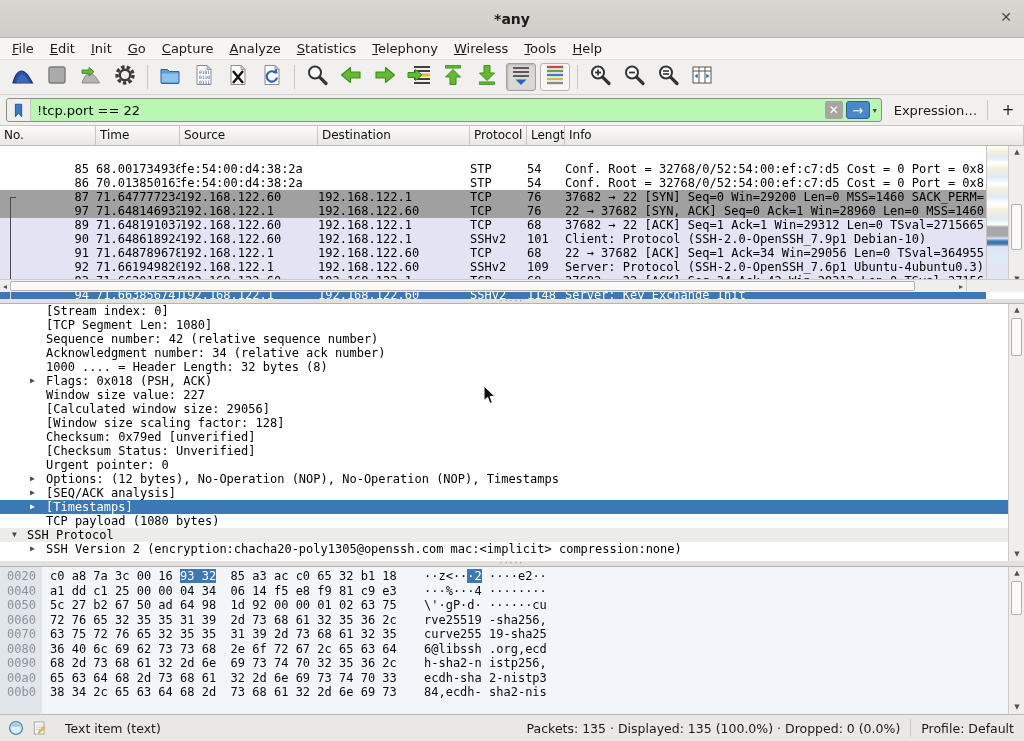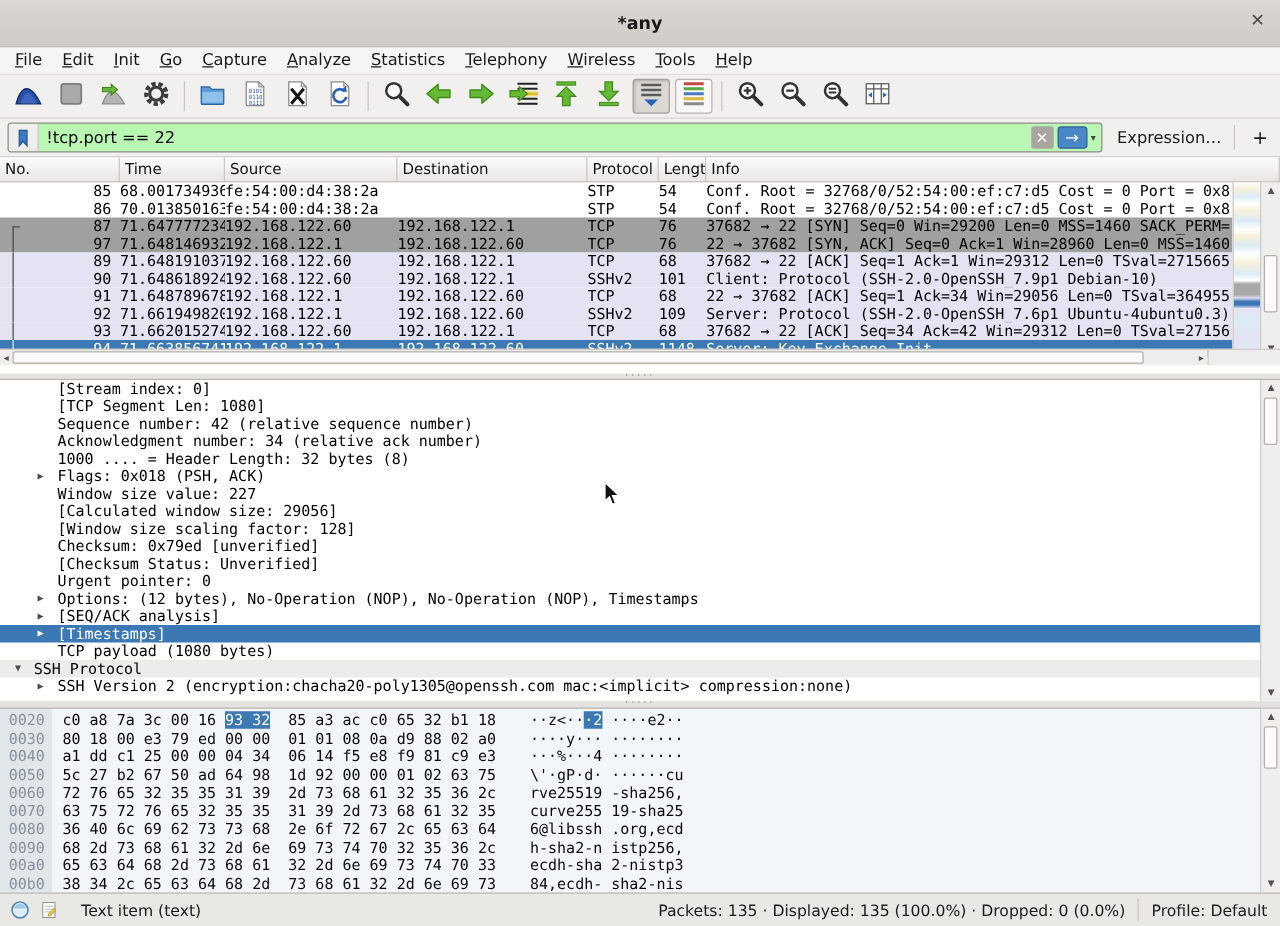--- a/index.html
+++ b/index.html
@@ -45,21 +45,21 @@
   .fcaret { font-size:8px; color:#444; margin-right:4px; }
   .fexpr { font-size:13px; color:#1a1a1a; margin-left:12px; }
   .fsep { width:1px; height:20px; background:#c9c5c0; margin-left:10px; }
   .fplus { font-size:15px; color:#1a1a1a; margin-left:10px; width:20px; text-align:center; }
 
   
   .plist { position:absolute; left:0; top:126px; width:1024px; height:173px; background:#fff; }
   .phead { position:absolute; left:0; top:0; width:1024px; height:20px;
     background:linear-gradient(#fbfbfa,#e9e6e3); border-bottom:1px solid #bdb8b2; display:flex; }
   .phcell { font-size:12px; color:#111; padding:2px 0 0 4px; border-right:1px solid #c9c5c0; overflow:hidden; white-space:nowrap; height:20px; }
-  .prows { position:absolute; left:0; top:20px; width:986px; height:140px; overflow:hidden; }
+  .prows { position:absolute; left:0; top:36px; width:986px; height:140px; overflow:hidden; }
   .prow { display:flex; height:14px; line-height:14px; font-family:"DejaVu Sans Mono", monospace; font-size:12px; white-space:nowrap; position:relative; }
   .prow span { overflow:hidden; }
   .prow.plain { background:#fff; color:#000; }
   .prow.gray  { background:#a0a0a0; color:#000; }
   .prow.lav   { background:#e4e3f3; color:#000; }
   .prow.sel   { background:#3c78b4; color:#fff; }
   .c-no { text-align:right; padding-right:7px; }
   .c-len { text-align:left; padding-right:5px; }
   .mark { position:absolute; left:10px; top:0; width:6px; height:14px; border-left:1px solid #4a4a4a; }
   .mark.start { border-top:1px solid #4a4a4a; top:7px; height:7px; }
@@ -453,21 +453,20 @@
       <div class="dline dsel"><span class="tri" style="left: 30px;">▶</span><span style="margin-left: 46px; display: inline-block;">[Timestamps]</span></div>
       <div class="dline"><span style="margin-left: 46px; display: inline-block;">TCP payload (1080 bytes)</span></div>
       <div class="dline dband"><span class="tri" style="left: 12px;">▼</span><span style="margin-left: 27px; display: inline-block;">SSH Protocol</span></div>
       <div class="dline"><span class="tri" style="left: 30px;">▶</span><span style="margin-left: 46px; display: inline-block;">SSH Version 2 (encryption:chacha20-poly1305@openssh.com mac:&lt;implicit&gt; compression:none)</span></div>
     </div>
 
   <div class="splitter" style="top:561px;height:5px;">·····</div>
 
   <div class="hexpane" id="hexpane">
       <div class="hxrow"><span class="hxoff">0020</span><span class="hxbytes"><span>c0 a8 7a 3c 00 16 </span><span class="hl">93 32</span><span>  85 a3 ac c0 65 32 b1 18</span></span><span class="hxascii"><span>··z&lt;··</span><span class="hl">·2</span><span> ····e2··</span></span></div>
-      <div class="hxrow"><span class="hxoff">0030</span><span class="hxbytes"><span>80 18 00 e3 79 ed 00 00  01 01 08 0a d9 88 02 a0</span></span><span class="hxascii"><span>····y··· ········</span></span></div>
       <div class="hxrow"><span class="hxoff">0040</span><span class="hxbytes"><span>a1 dd c1 25 00 00 04 34  06 14 f5 e8 f9 81 c9 e3</span></span><span class="hxascii"><span>···%···4 ········</span></span></div>
       <div class="hxrow"><span class="hxoff">0050</span><span class="hxbytes"><span>5c 27 b2 67 50 ad 64 98  1d 92 00 00 01 02 63 75</span></span><span class="hxascii"><span>\'·gP·d· ······cu</span></span></div>
       <div class="hxrow"><span class="hxoff">0060</span><span class="hxbytes"><span>72 76 65 32 35 35 31 39  2d 73 68 61 32 35 36 2c</span></span><span class="hxascii"><span>rve25519 -sha256,</span></span></div>
       <div class="hxrow"><span class="hxoff">0070</span><span class="hxbytes"><span>63 75 72 76 65 32 35 35  31 39 2d 73 68 61 32 35</span></span><span class="hxascii"><span>curve255 19-sha25</span></span></div>
       <div class="hxrow"><span class="hxoff">0080</span><span class="hxbytes"><span>36 40 6c 69 62 73 73 68  2e 6f 72 67 2c 65 63 64</span></span><span class="hxascii"><span>6@libssh .org,ecd</span></span></div>
       <div class="hxrow"><span class="hxoff">0090</span><span class="hxbytes"><span>68 2d 73 68 61 32 2d 6e  69 73 74 70 32 35 36 2c</span></span><span class="hxascii"><span>h-sha2-n istp256,</span></span></div>
       <div class="hxrow"><span class="hxoff">00a0</span><span class="hxbytes"><span>65 63 64 68 2d 73 68 61  32 2d 6e 69 73 74 70 33</span></span><span class="hxascii"><span>ecdh-sha 2-nistp3</span></span></div>
       <div class="hxrow"><span class="hxoff">00b0</span><span class="hxbytes"><span>38 34 2c 65 63 64 68 2d  73 68 61 32 2d 6e 69 73</span></span><span class="hxascii"><span>84,ecdh- sha2-nis</span></span></div>
     </div>
   <div class="vscroll" style="right:0;top:304px;height:257px;">

